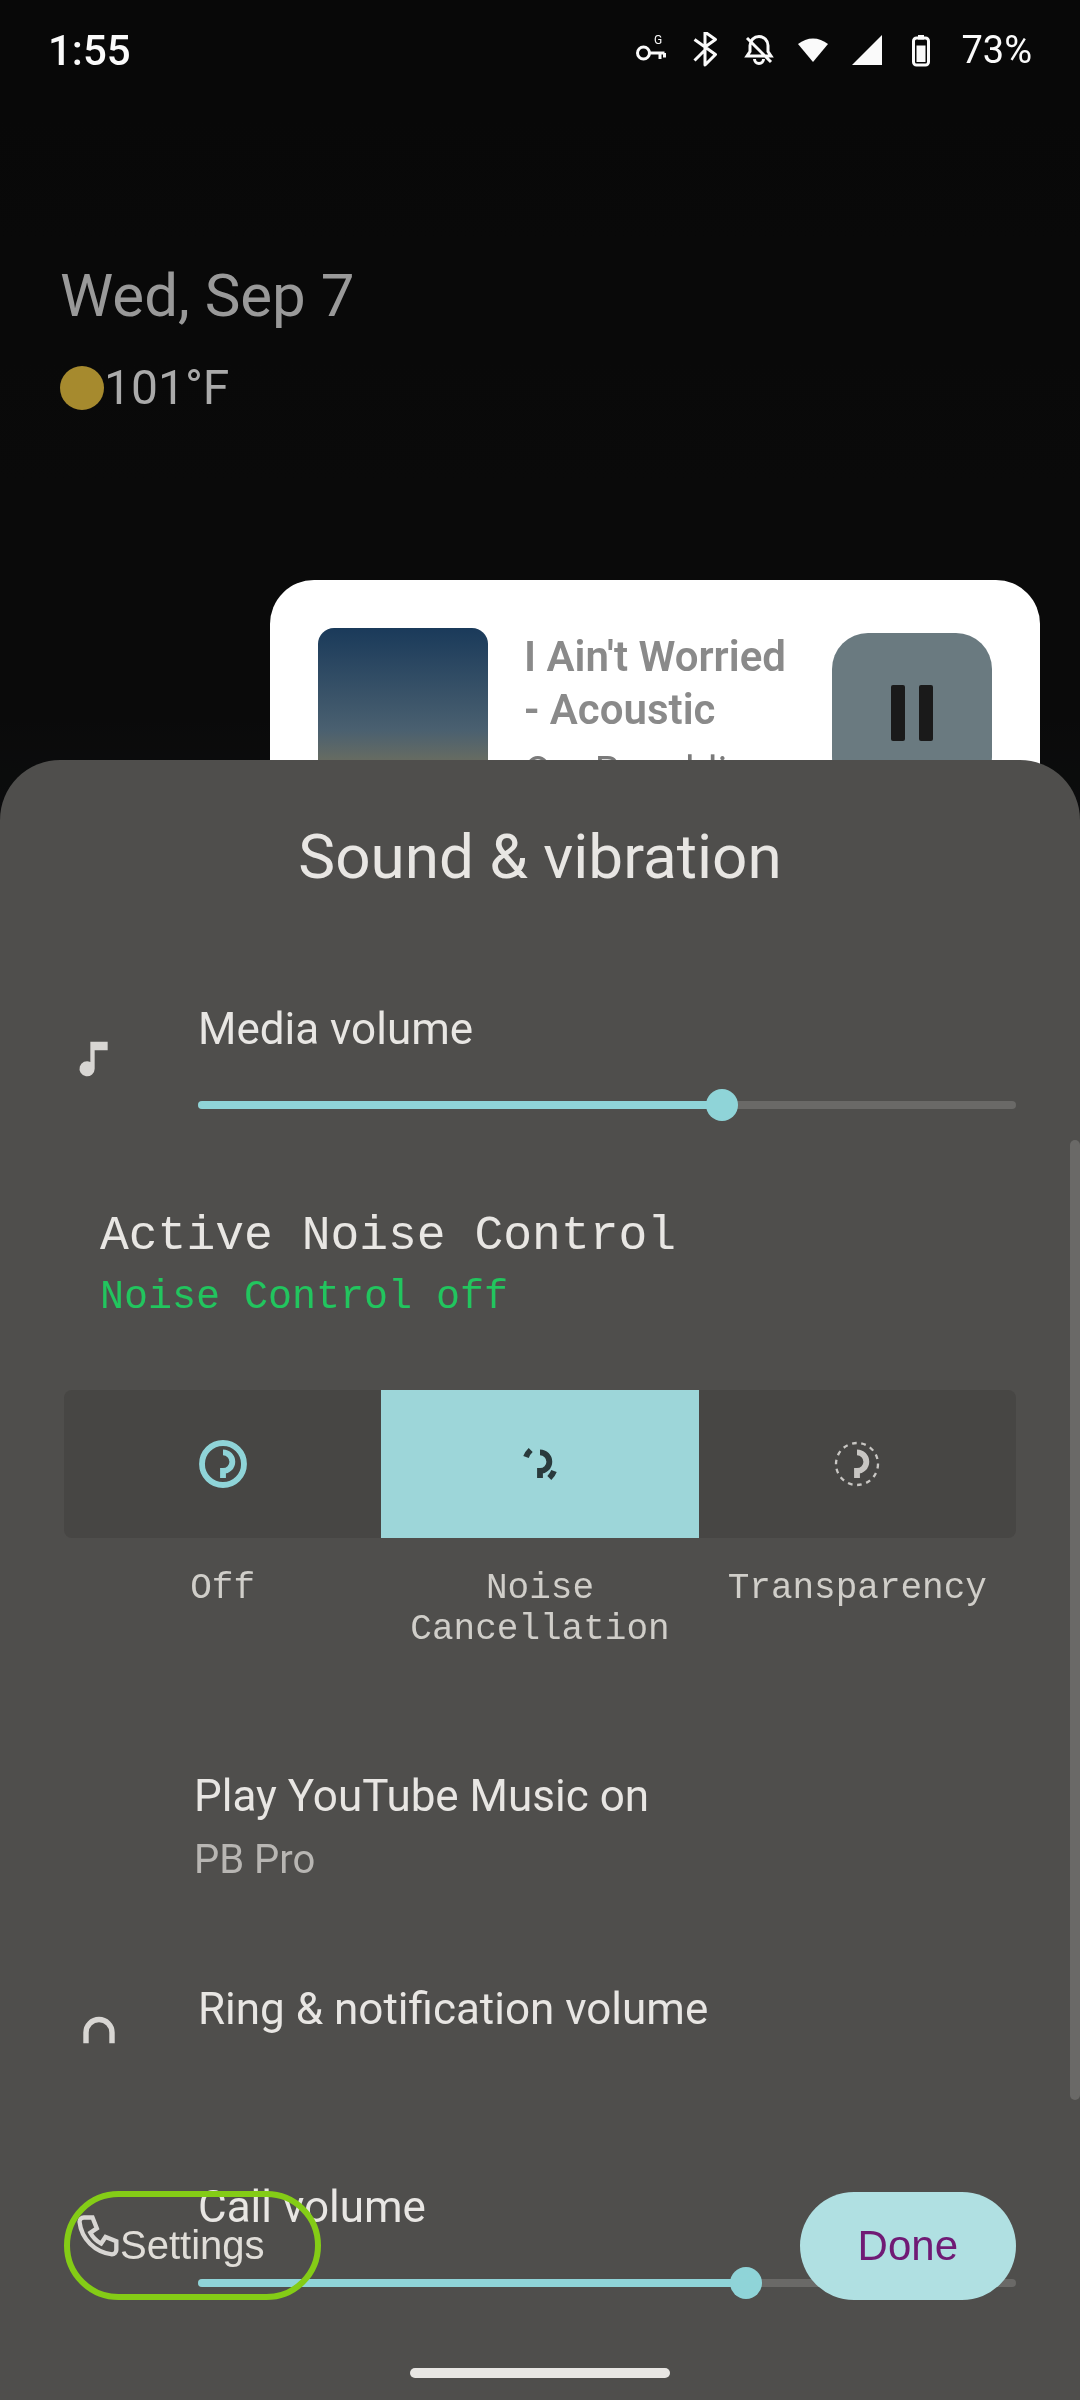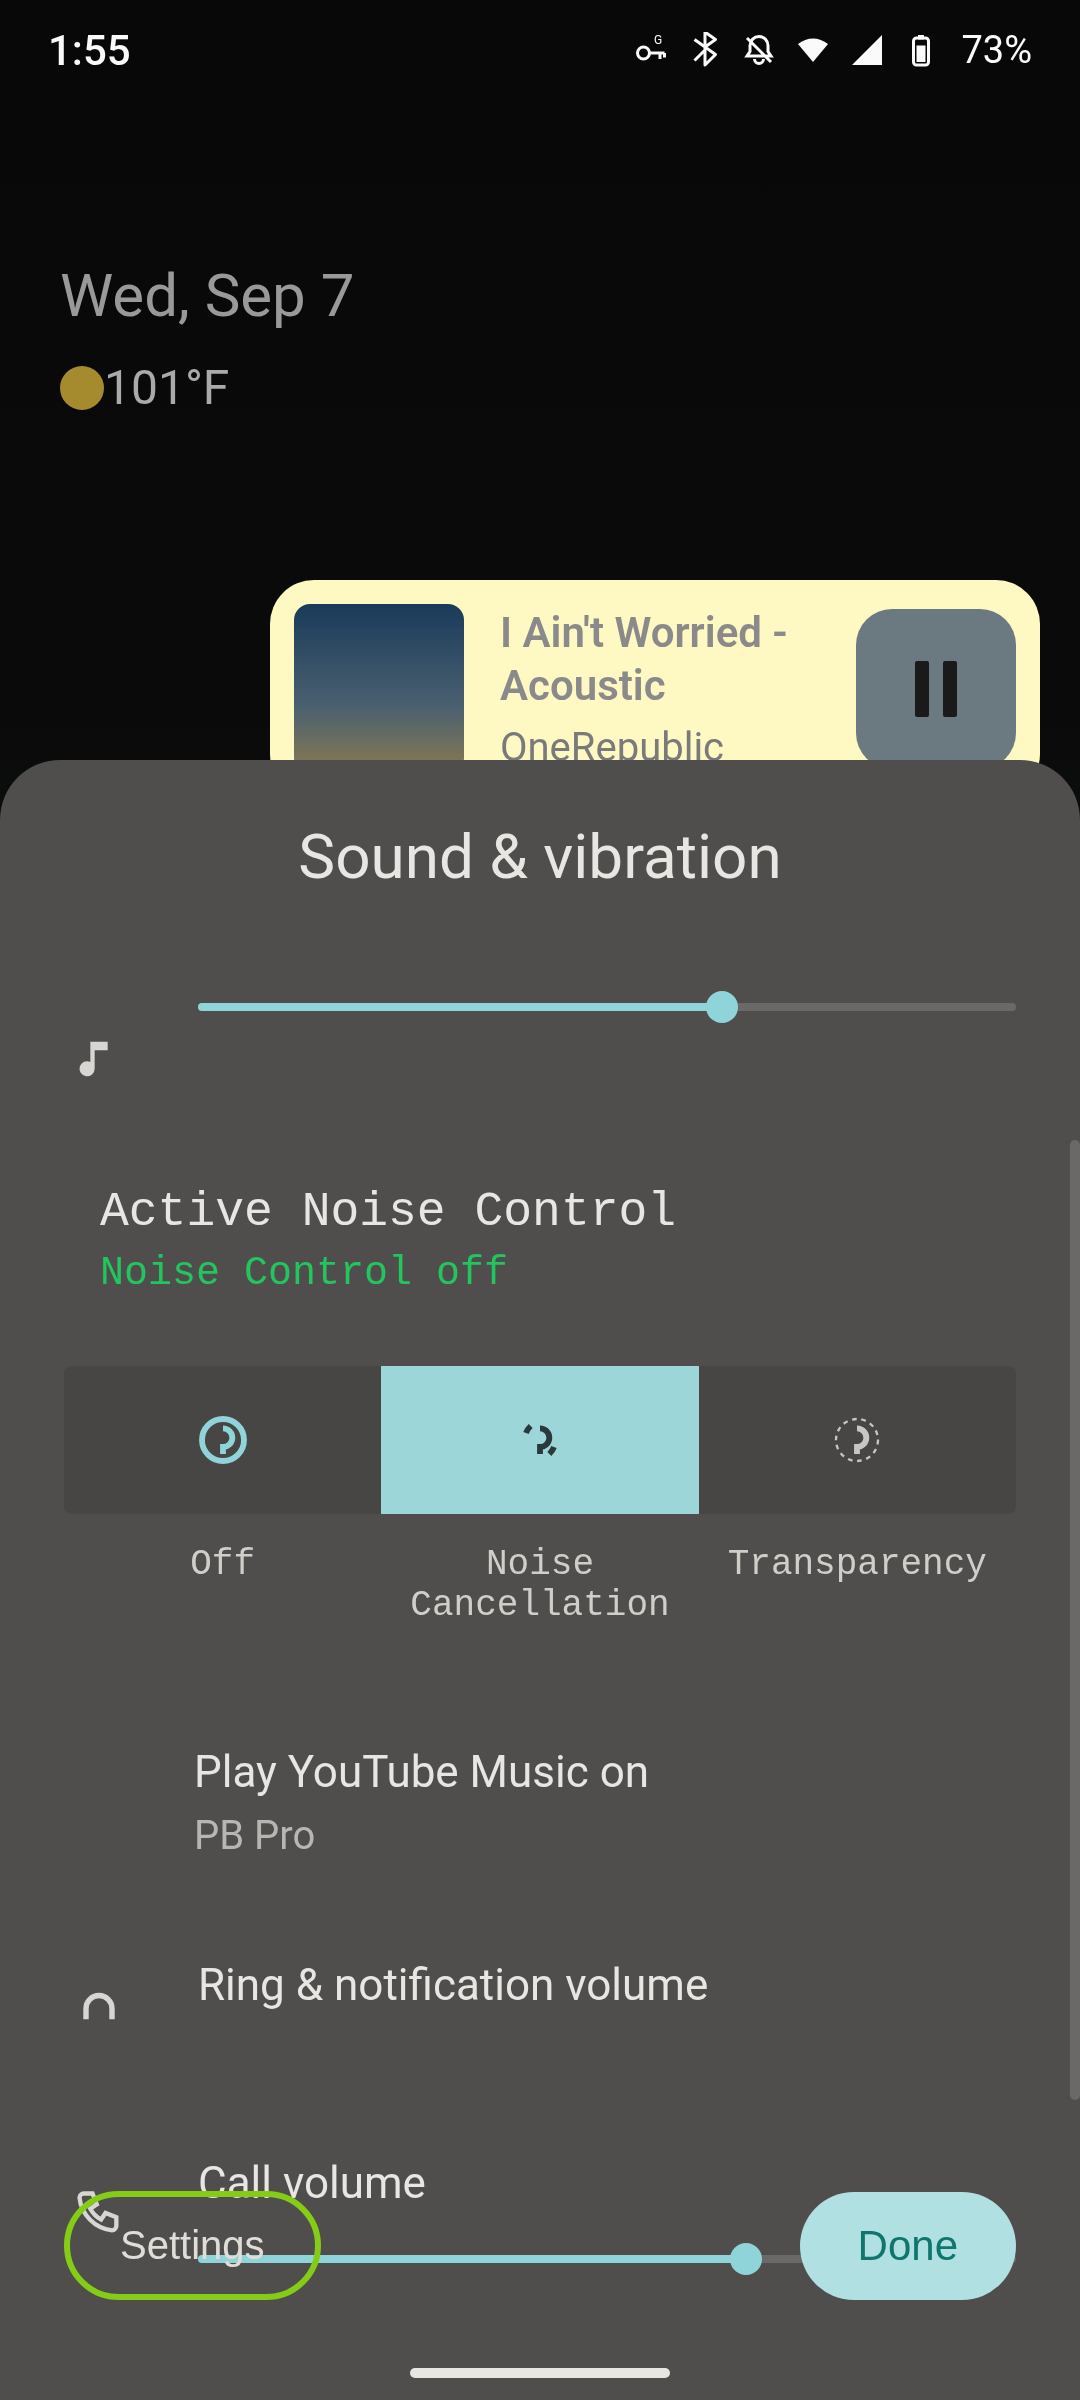--- a/index.html
+++ b/index.html
@@ -29,21 +29,21 @@
   position: absolute; top: 260px; left: 60px; right: 60px;
   color: #888; z-index: 1;
 }
 .date-text { font-size: 60px; color: #999; }
 .weather-row { display: flex; align-items: center; margin-top: 28px; }
 .weather-dot { width: 44px; height: 44px; border-radius: 50%; background: #a68a2e; }
 .weather-temp { font-size: 48px; color: #aaa; }
 
 .media-card {
   position: absolute; top: 580px; left: 270px; right: 40px;
-  background: #fef9c3; border-radius: 44px; padding: 24px;
+  background: #ffffff; border-radius: 44px; padding: 48px;
   display: flex; align-items: center; gap: 36px; z-index: 1;
 }
 .album-art {
   width: 170px; height: 170px; border-radius: 16px;
   background: linear-gradient(180deg, #1a3a5a 0%, #4a6070 60%, #8a7a50 100%);
   position: relative; flex-shrink: 0;
 }
 .album-art::after {
   content: ""; position: absolute; inset: 10px 10px auto 10px;
   font-size: 14px; color: #ccc;
@@ -105,21 +105,21 @@
 
 .bottom-actions {
   position: absolute; bottom: 100px; left: 64px; right: 64px;
   display: flex; justify-content: space-between; align-items: center;
 }
 .settings-btn {
   border: 6px solid #84cc16; border-radius: 56px; padding: 26px 50px;
   font-size: 40px; color: #e0ddd8; background: transparent;
 }
 .done-btn {
-  background: #b0e0e2; color: #0f766e; border: none; border-radius: 56px;
+  background: #b0e0e2; color: #701a75; border: none; border-radius: 56px;
   padding: 30px 58px; font-size: 42px; font-weight: 500;
 }
 
 .nav-handle {
   position: absolute; bottom: 22px; left: 50%; transform: translateX(-50%);
   width: 260px; height: 10px; background: #e8e6e3; border-radius: 10px; z-index: 20;
 }
 
 .scroll-ind {
   position: absolute; right: 0; top: 1140px; width: 10px; height: 960px;
@@ -187,20 +187,21 @@
 <div class="sheet">
   <div class="sheet-title">Sound &amp; vibration</div>
 
   <div class="slider-row">
     <div class="slider-icon">
       <svg viewBox="0 0 24 24">
           <path d="M10 4v12.5a3.5 3.5 0 1 1-2-3.16V4h8v4h-6z"></path>
         </svg>
     </div>
     <div class="slider-body">
+      <div class="slider-label">Media volume</div>
       <div class="slider-track">
         <div class="slider-fill" style="width:64%"></div>
         <div class="slider-thumb" style="left:64%"></div>
       </div>
     </div>
   </div>
 
   <div class="anc-section">
     <div class="anc-title">Active Noise Control</div>
     <div class="anc-sub">Noise Control off</div>

